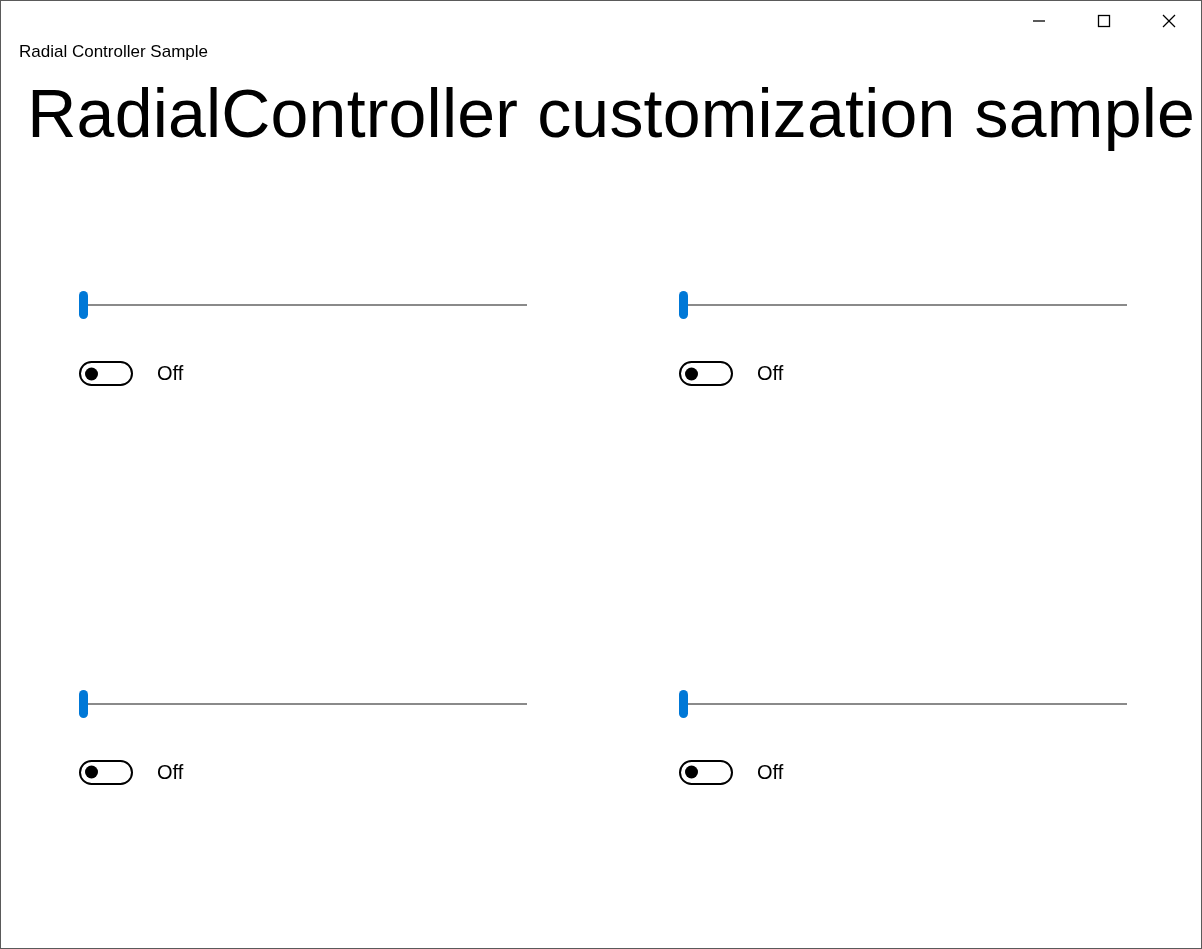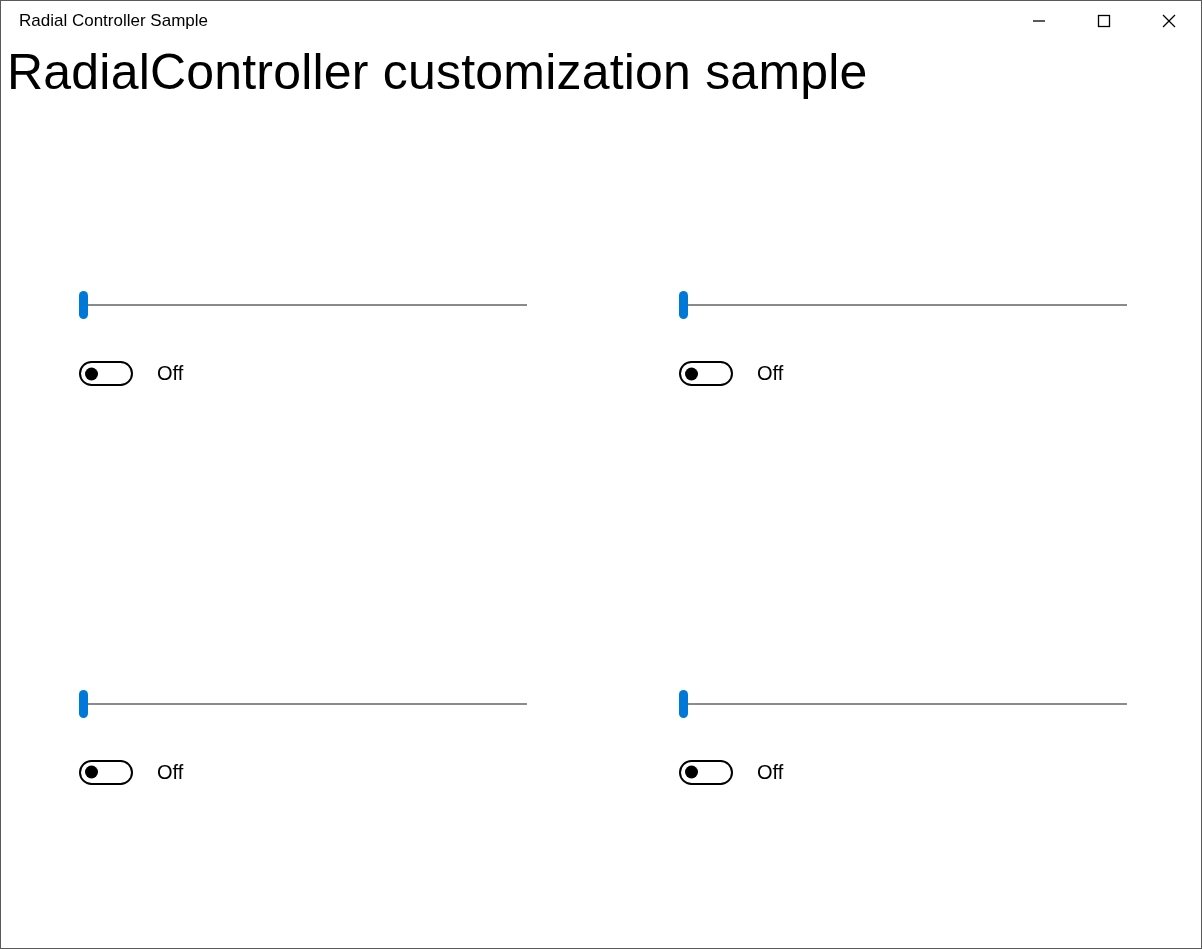--- a/index.html
+++ b/index.html
@@ -17,20 +17,21 @@
       overflow: hidden;
     }
     .titlebar {
       height: 40px;
       display: flex;
       align-items: center;
       padding-left: 18px;
       font-size: 17px;
       color: #000;
       font-weight: 400;
+      margin-top: 31px;
     }
     .title-text {
       flex: 0 0 auto;
     }
     .caption-buttons {
       position: absolute;
       right: 0;
       top: 0;
       display: flex;
       height: 40px;
@@ -39,25 +40,26 @@
       width: 65px;
       height: 40px;
       display: flex;
       align-items: center;
       justify-content: center;
     }
     .caption-btn svg {
       display: block;
     }
     .page-heading {
-      font-size: 50px;
+      font-size: 68px;
       font-weight: 300;
       color: #000;
       padding: 2px 6px 0 6px;
       letter-spacing: 0.2px;
+      text-align: right;
     }
     .grid {
       position: absolute;
       left: 0;
       right: 0;
       top: 150px;
       bottom: 0;
       display: grid;
       grid-template-columns: 1fr 1fr;
       grid-template-rows: 1fr 1fr;

